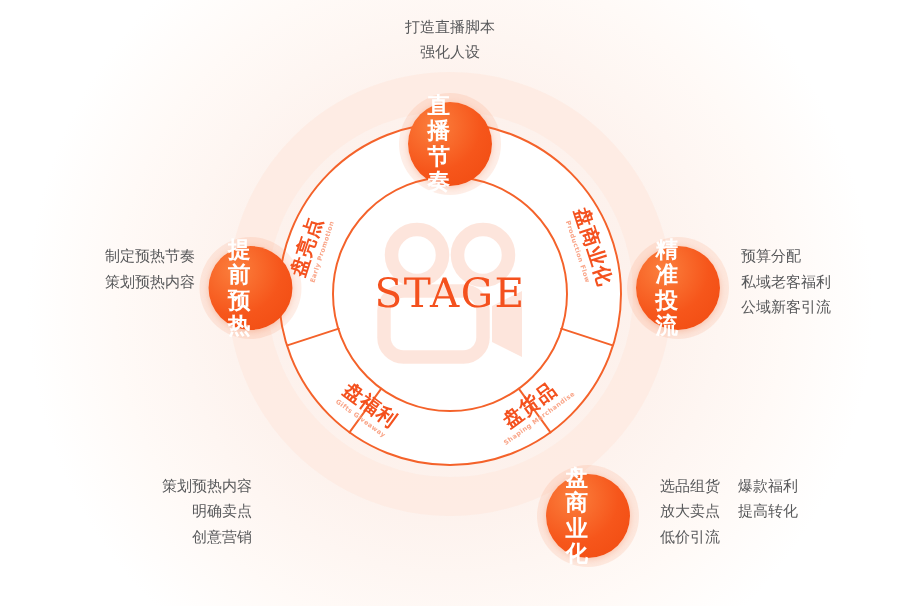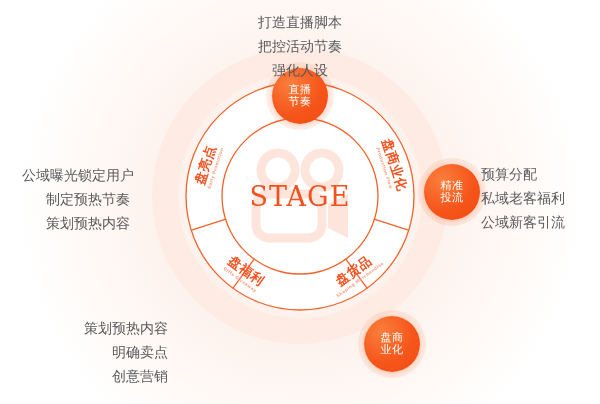--- a/index.html
+++ b/index.html
@@ -116,34 +116,34 @@
     margin-top: -28px;
     border-radius: 50%;
     background: radial-gradient(circle at 32% 28%, #fb7f3d 0%, #f6561b 55%, #f04a10 100%);
     box-shadow: 0 0 0 6px rgba(247,120,70,.13), 0 1px 4px rgba(233,80,20,.25);
     display: flex;
     align-items: center;
     justify-content: center;
   }
   .badge-text {
     color: #ffffff;
-    font-size: 11px;
-    font-weight: normal;
+    font-size: 15px;
+    font-weight: bold;
     line-height: 1.12;
-    text-align: center;
+    text-align: left;
     letter-spacing: .5px;
     width: 30px;
     word-break: break-all;
   }
 
   
   .annot {
     position: absolute;
     color: #58595b;
-    font-size: 14px;
+    font-size: 10px;
     line-height: 1.72;
     white-space: nowrap;
   }
   .annot.right { text-align: left; }
   .annot.left  { text-align: right; }
   .annot.center{ text-align: center; }
   .annot-cols {
     display: flex;
     gap: 12px;
   }
@@ -224,39 +224,53 @@
 
   <div class="badge" style="left:452px; top:192px;">
     <div class="badge-text">精准投流</div>
   </div>
 
   <div class="badge" style="left:392px; top:344px;">
     <div class="badge-text">盘商业化</div>
   </div>
 
 
+  <div class="badge" style="left:167px; top:192px;">
+    <div class="badge-text">提前预热</div>
+  </div>
 
   <div class="annot center" style="left:232px; top:10px; width:136px;">
     <div>打造直播脚本</div>
-    <div>把控活动节奏</div>
     <div>强化人设</div>
   </div>
 
   <div class="annot left" style="left:22px; top:163px; width:108px;">
-    <div>公域曝光锁定用户</div>
     <div>制定预热节奏</div>
     <div>策划预热内容</div>
   </div>
 
-  <div class="annot right" style="left:481px; top:163px;font-family:Liberation Mono, monospace;">
+  <div class="annot right" style="left:494px; top:163px;">
     <div>预算分配</div>
     <div>私域老客福利</div>
     <div>公域新客引流</div>
   </div>
 
   <div class="annot left" style="left:58px; top:316px; width:110px;">
     <div>策划预热内容</div>
     <div>明确卖点</div>
     <div>创意营销</div>
   </div>
 
+  <div class="annot" style="left:440px; top:316px;">
+    <div class="annot-cols">
+      <div>
+        <div>选品组货</div>
+        <div>放大卖点</div>
+        <div>低价引流</div>
+      </div>
+      <div>
+        <div>爆款福利</div>
+        <div>提高转化</div>
+      </div>
+    </div>
+  </div>
 
 </div>
 
 </body></html>

